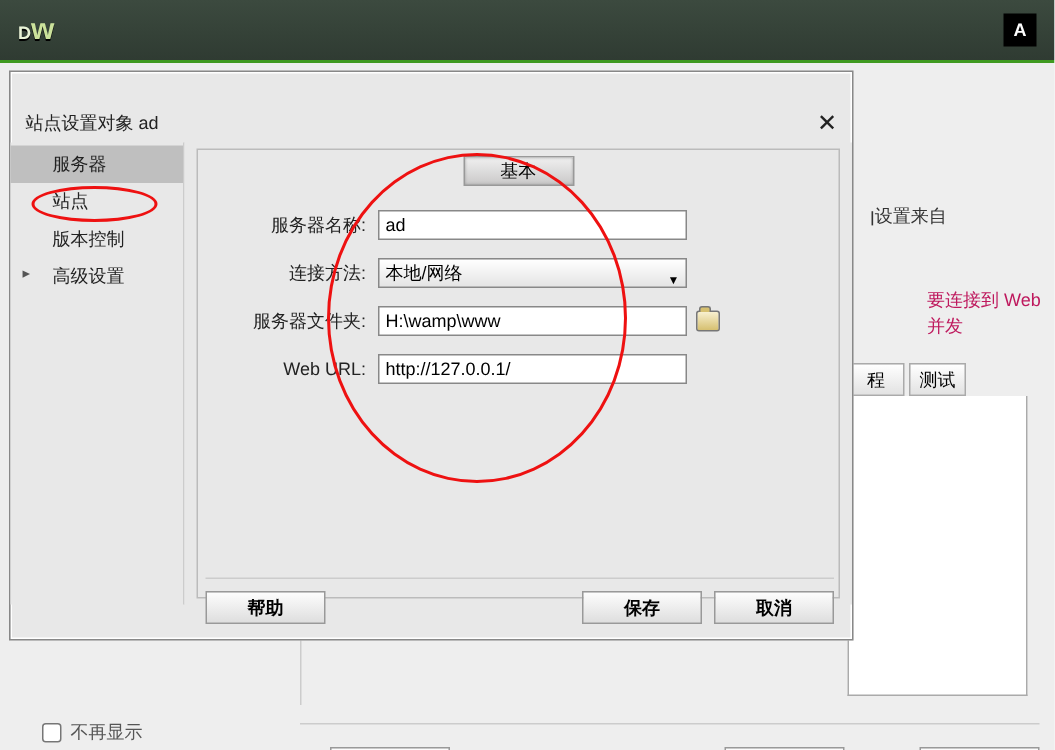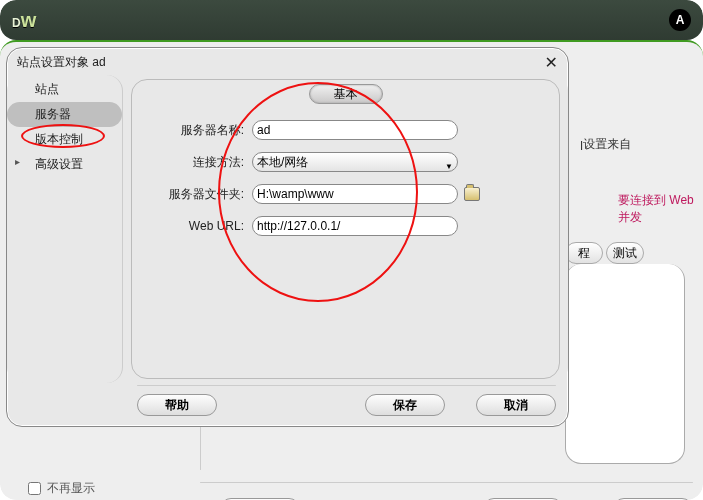--- a/index.html
+++ b/index.html
@@ -1,15 +1,15 @@
 <!DOCTYPE html>
 <html><head>
 <meta charset="utf-8">
 <style>
-  * { box-sizing: border-box; margin: 0; padding: 0; font-family: "Microsoft YaHei", "SimSun", sans-serif; font-size: 12px; border-radius: 16px; }
+  * { box-sizing: border-box; margin: 0; padding: 0; font-family: "Microsoft YaHei", "SimSun", sans-serif; font-size: 12px; }
   body { width: 703px; height: 500px; overflow: hidden; background: #fff; position: relative; }
 
   .app-header { background: linear-gradient(#3c4a3f, #2f3b32); height: 40px; display: flex; align-items: center; padding: 0 12px; color: #cfe8b0; justify-content: space-between;}
   .dw-logo { font: bold 20px/1 "Arial"; color: #cbe29b; text-shadow: 0 1px 0 #000; }
   .dw-logo .up { color:#e8f3d6; }
   .adobe-icon { width:22px; height:22px; background:#000; color:#fff; display:flex; align-items:center; justify-content:center; font:bold 12px/1 "Arial"; }
 
   .bg-panel { position:absolute; top:40px; left:0; right:0; bottom:0; background:#eee; border-top:2px solid #3f9a21; }
   .bg-text1 { position:absolute; top:94px; left:580px; color:#333; }
   .bg-text2 { position:absolute; top:150px; left:618px; color:#be185d; }
@@ -20,21 +20,21 @@
   .outer-btnrow { position:absolute; top:456px; left:220px; right:10px; display:flex; gap:50px; justify-content:flex-end;}
   .outer-sep { position:absolute; top:440px; left:200px; right:10px; height:1px; background:#ccc;}
   .outer-left-line { position:absolute; top:70px; left:200px; width:1px; bottom:30px; background:#ccc;}
   .chk-row { position:absolute; bottom:3px; left:28px; display:flex; align-items:center; gap:6px; color:#555;}
   .chk-row input { width:13px; height:13px;}
 
   .dialog {
     position:absolute; top:47px; left:6px; width:563px; height:380px;
     background:#e8e8e8; border:1px solid #888; box-shadow:0 0 0 1px #fff inset;
   }
-  .dlg-title { display:flex; justify-content:space-between; align-items:center; padding:6px 10px 4px; font-size:13px; color:#222;}
+  .dlg-title { display:flex; justify-content:space-between; align-items:center; padding:6px 10px 4px; font-size:13px; color:#222;margin-top:20px;}
   .dlg-close { font:16px/1 sans-serif; cursor:pointer;}
   .dlg-body { display:flex; height:calc(100% - 70px);}
   .sidebar { width:116px; background:#e8e8e8; border-right:1px solid #ccc; padding-top:2px;}
   .sidebar-item { padding:4px 6px 4px 28px; color:#222; cursor:pointer; position:relative;}
   .sidebar-item.sel { background:#bfbfbf; }
   .sidebar-item.exp::before { content:"▸"; position:absolute; left:8px; font-size:10px; color:#555;}
   .red-circle-side { position:absolute; top:76px; left:14px; width:84px; height:24px; border:2px solid #e11; border-radius:50%; pointer-events:none;}
 
   .form-area { flex:1; position:relative; background:#e8e8e8;}
   .inner-panel { position:absolute; top:4px; left:8px; right:8px; bottom:4px; border:1px solid #bbb; background:#e8e8e8;}
@@ -49,21 +49,21 @@
   .fselect { width:206px; height:20px; border:1px solid #888; background:linear-gradient(#fff,#e4e4e4); padding:0 4px; display:flex; align-items:flex-end; justify-content:space-between; cursor:pointer;}
   .fselect .arrow{ font-size:8px;}
   .browse-icon { width:16px; height:14px; border:1px solid #777; background:linear-gradient(#f8f0d0,#d6c070); margin-left:6px; border-radius:2px; position:relative; cursor:pointer;}
   .browse-icon::before { content:""; position:absolute; top:-4px; left:1px; width:6px; height:3px; background:#d6c070; border:1px solid #777; border-bottom:none; border-radius:2px 2px 0 0;}
 
   .red-ellipse-main { position:absolute; top:2px; left:86px; width:200px; height:220px; border:2px solid #e11; border-radius:50%; pointer-events:none;}
 
   .dlg-footer { position:absolute; bottom:10px; left:130px; right:12px; display:flex; align-items:center;font-weight:bold;}
   .btn { width:80px; height:22px; border:1px solid #999; background:linear-gradient(#fdfdfd,#dedede); display:flex; align-items:center; justify-content:center; cursor:pointer;}
   .dlg-footer .spacer { flex:1;}
-  .dlg-footer .btn + .btn { margin-left:31px;}
+  .dlg-footer .btn + .btn { margin-left:8px;}
   .dlg-sep { position:absolute; bottom:40px; left:130px; right:12px; height:1px; background:#ccc;}
 </style>
 </head>
 <body>
 
 <div class="app-header">
   <span class="dw-logo"><span class="up">D</span>w</span>
   <span class="adobe-icon">A</span>
 </div>
 
@@ -86,22 +86,22 @@
   </label>
 </div>
 
 <div class="dialog">
   <div class="dlg-title">
     <span>站点设置对象 ad</span>
     <span class="dlg-close">✕</span>
   </div>
   <div class="dlg-body">
     <div class="sidebar">
+      <div class="sidebar-item sel">服务器</div>
       <div class="sidebar-item">站点</div>
-      <div class="sidebar-item sel">服务器</div>
       <div class="sidebar-item">版本控制</div>
       <div class="sidebar-item exp">高级设置</div>
     </div>
     <div class="form-area">
       <div class="inner-panel">
         <div class="tabs">
           <div class="tab active">基本</div>
         </div>
         <div class="form-rows">
           <div class="frow">

